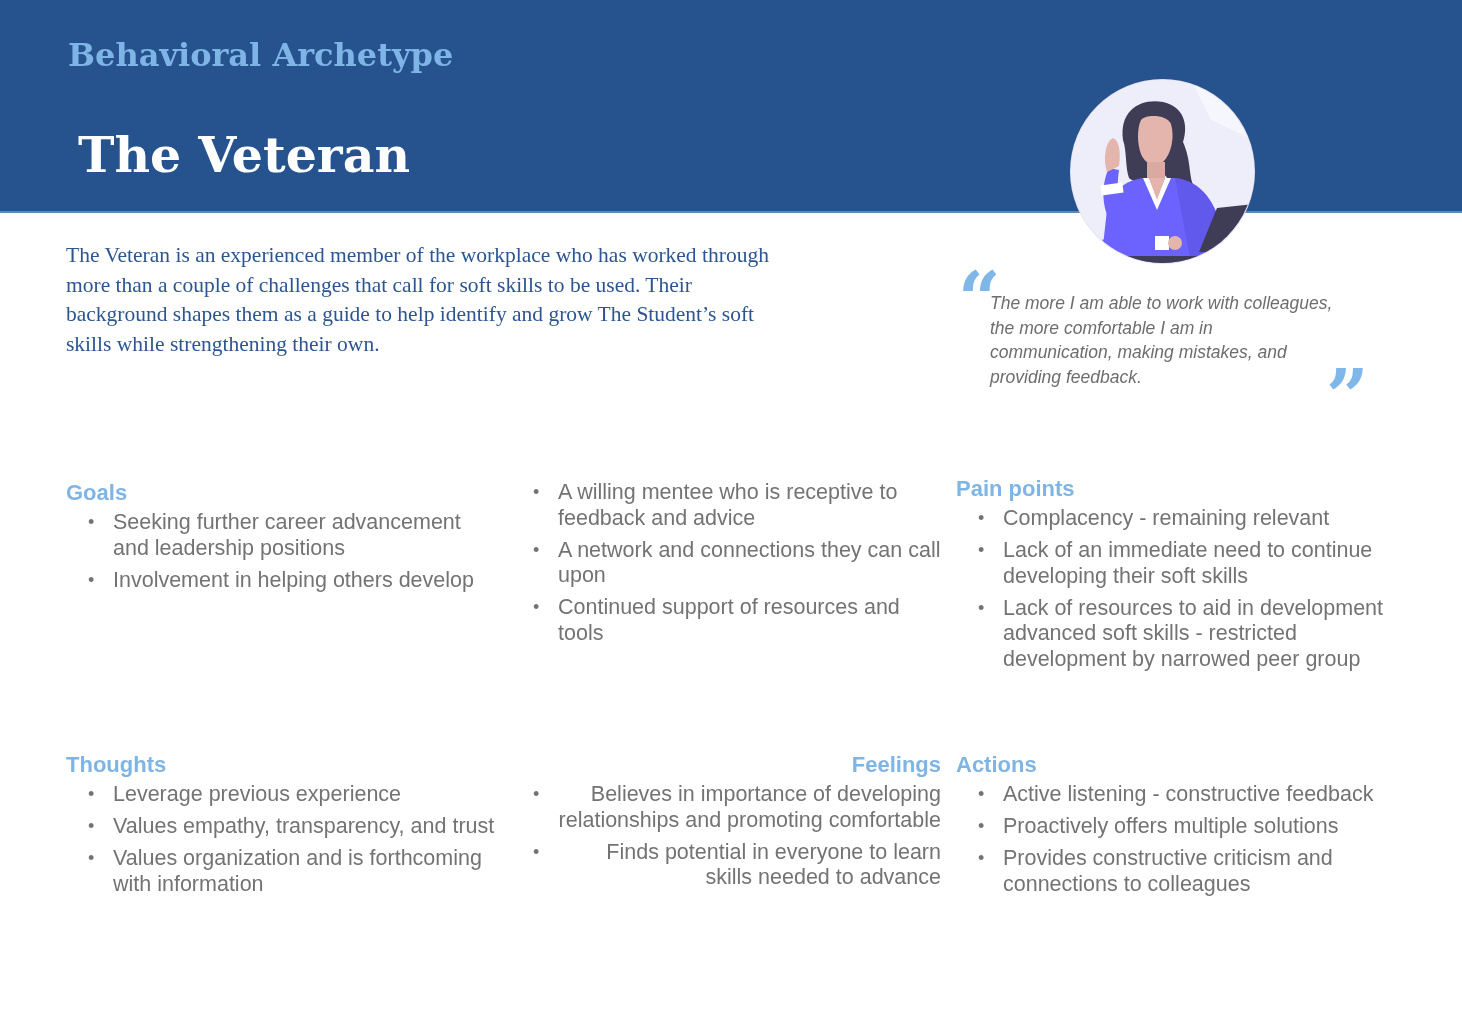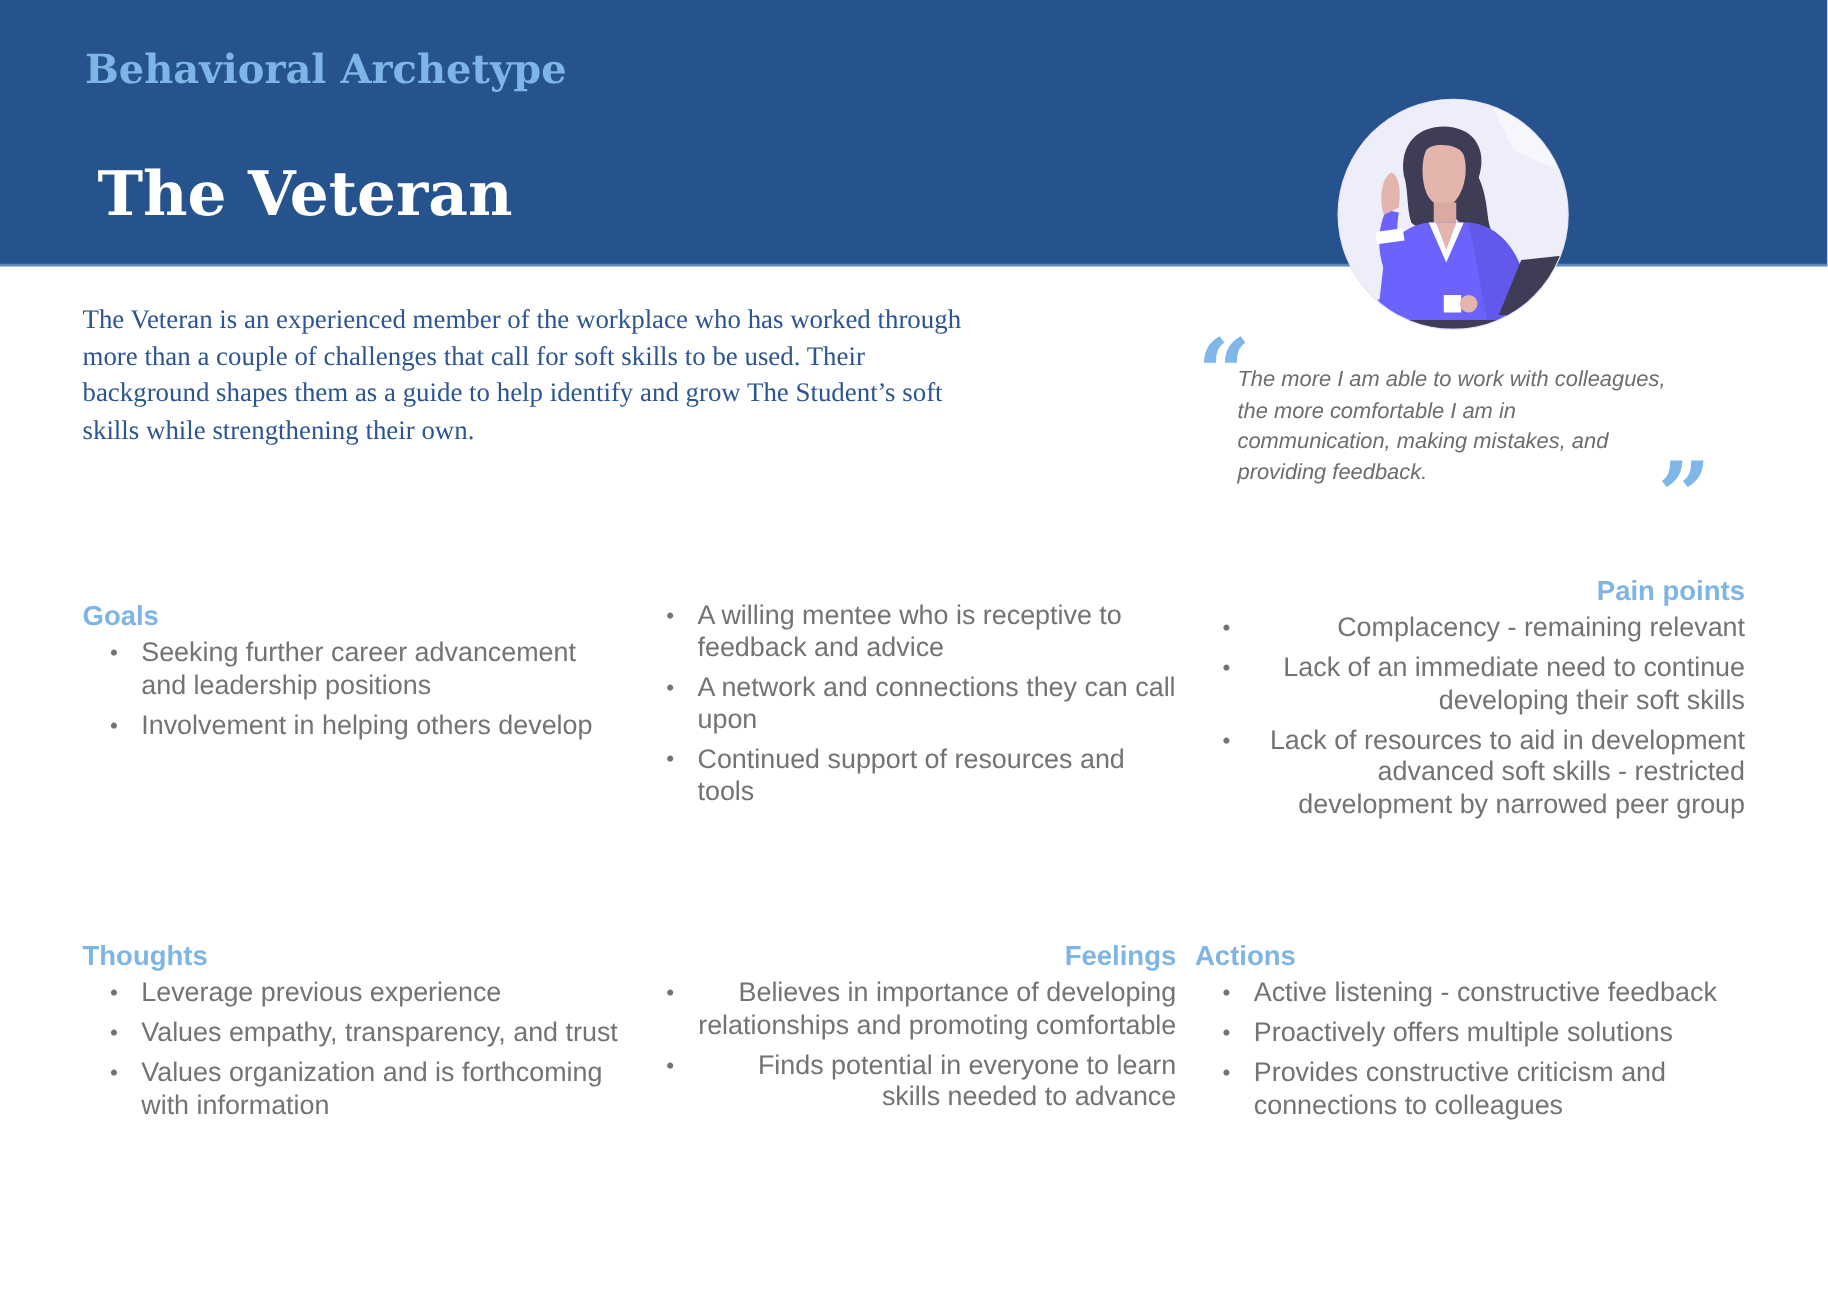--- a/index.html
+++ b/index.html
@@ -57,21 +57,21 @@
       position: relative; padding-left: 47px;
       font-family: "Liberation Sans", sans-serif;
       font-size: 21.5px; line-height: 25.5px; color: #737373; margin-bottom: 6.5px;
     }
     .section li .bullet {
       position: absolute; left: 22px; top: 0; font-size: 18px; color: #737373;
     }
 
     #sec-goals { left: 66px; top: 480px; }
     #sec-needs { left: 511px; top: 480px; }
-    #sec-pain { left: 956px; top: 460px; width: 440px; text-align: right; }
+    #sec-pain { left: 956px; top: 476px; width: 440px; }
     #sec-thoughts { left: 66px; top: 752px; }
     #sec-feelings { left: 511px; top: 752px; text-align: right; }
     #sec-actions { left: 956px; top: 752px; width: 440px; }
   </style>
 </head>
 <body>
 
 <div class="header">
   <div class="eyebrow">Behavioral Archetype</div>
   <h1 class="title">The Veteran</h1>

